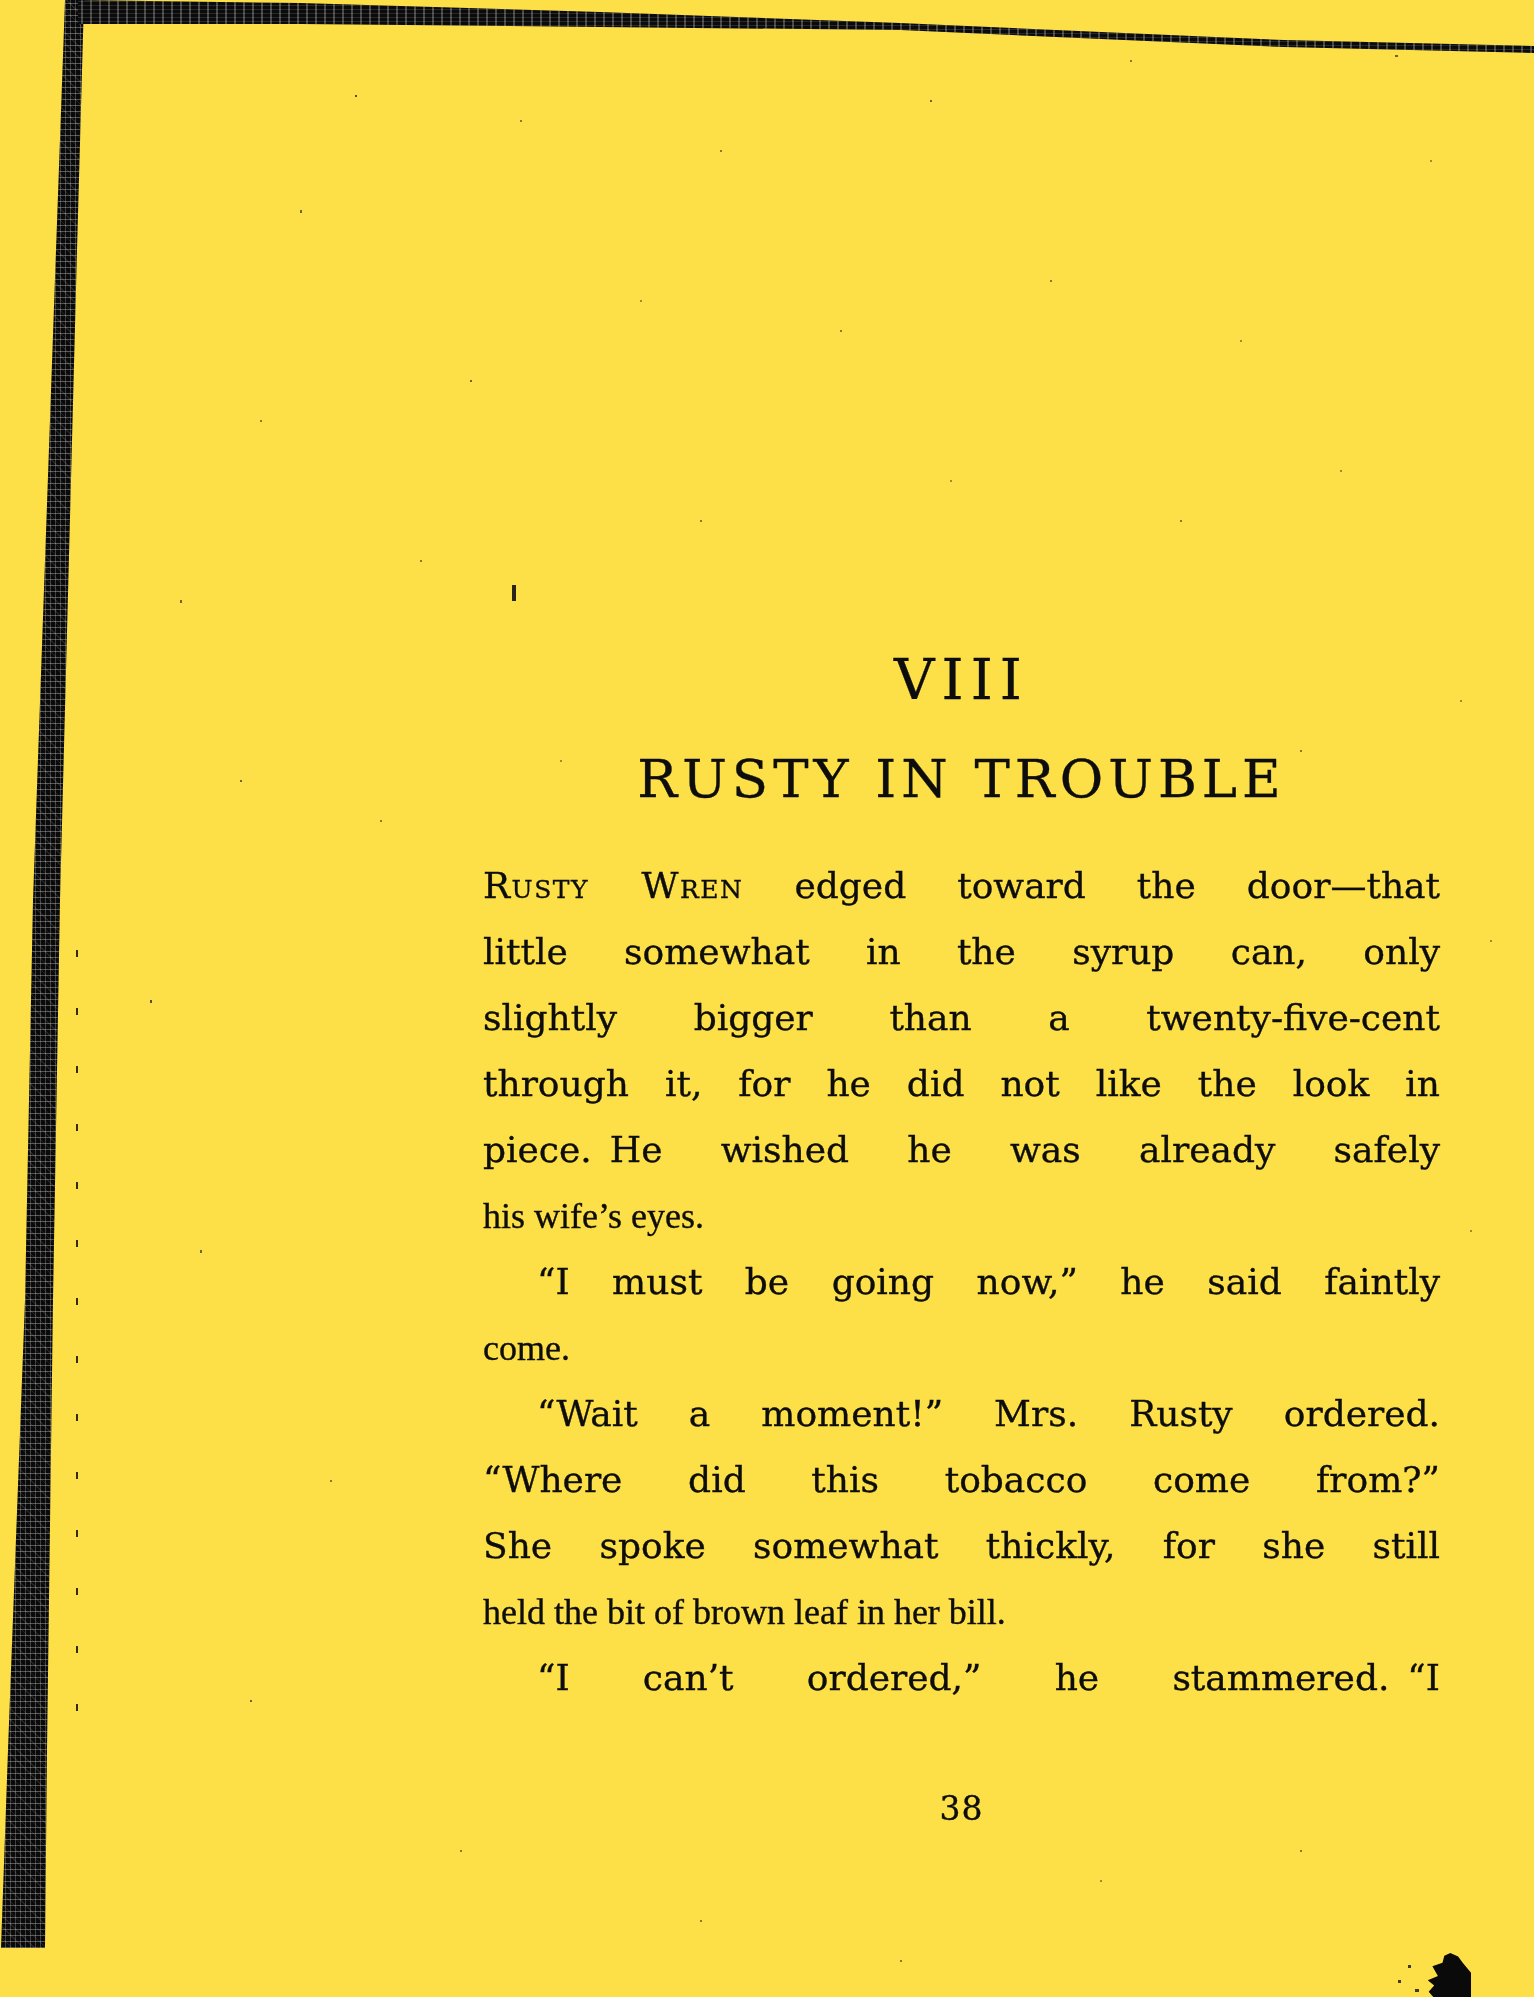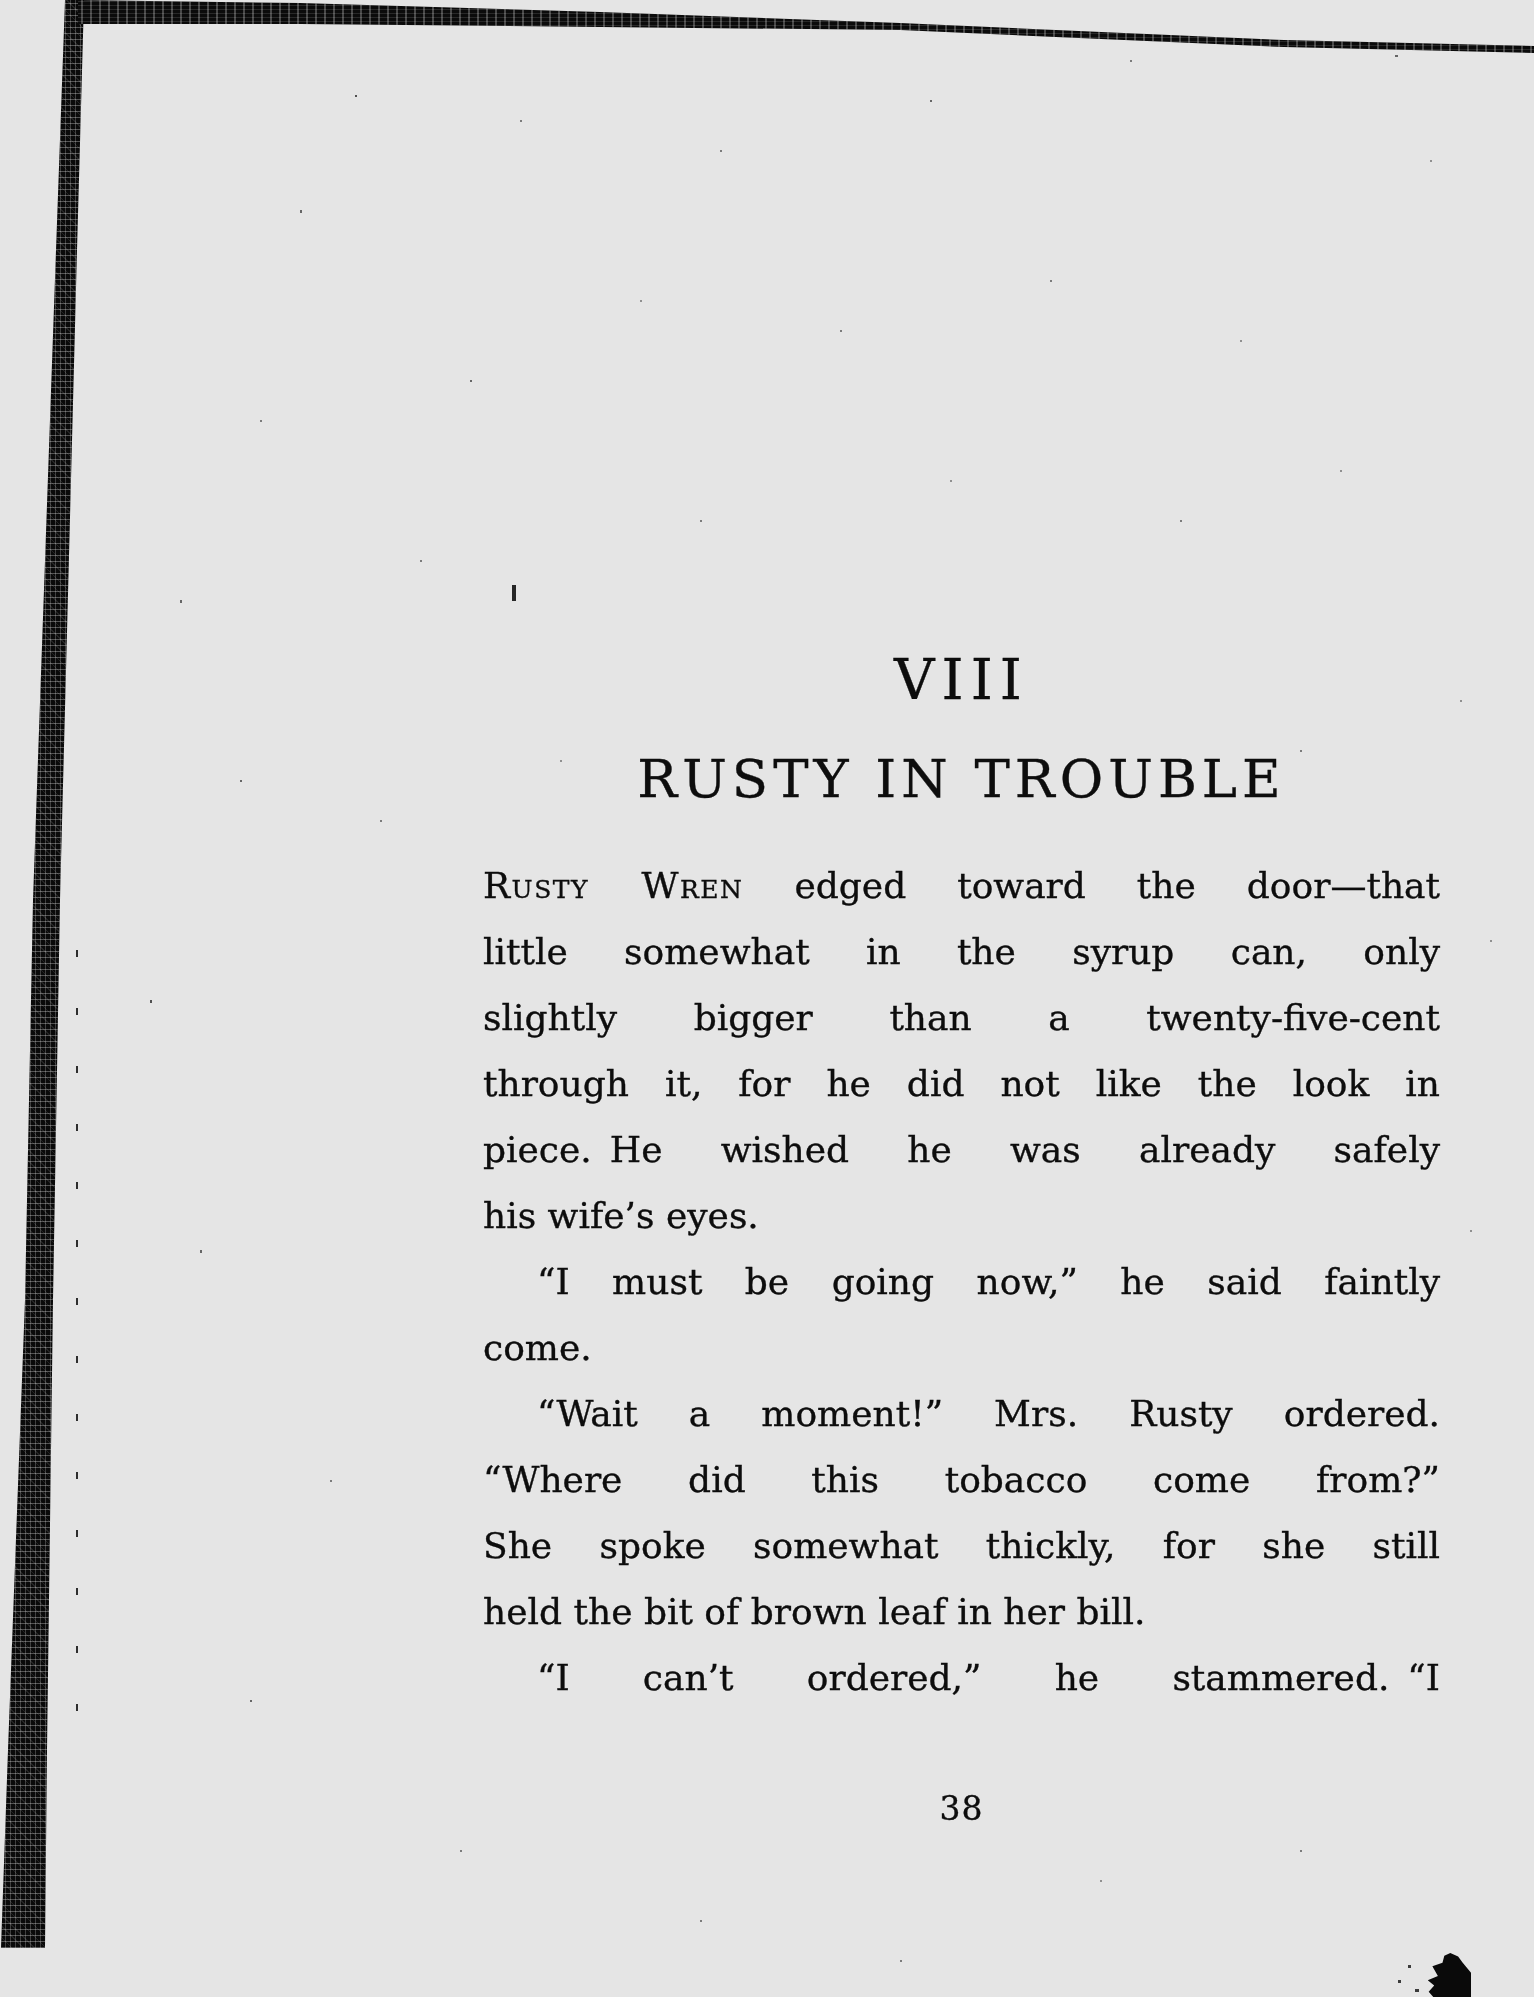--- a/index.html
+++ b/index.html
@@ -1,19 +1,19 @@
 <!DOCTYPE html>
 <html><head>
 <meta charset="utf-8">
 <style>
   html,body{margin:0;padding:0;background:#ffffff;}
   .page{
     position:relative;
     width:1534px;height:1997px;
-    background:#e5e5e5;
+    background:#fde047;
     overflow:hidden;
     font-family:"DejaVu Serif","Liberation Serif",serif;
     color:#0d0d0d;
   }
   
   .binding-strip{
     position:absolute;left:0;top:0;width:92px;height:1948px;
     background-color:#0a0a0a;
     background-image:
       repeating-linear-gradient(0deg, rgba(255,255,255,.30) 0 1px, transparent 1px 6px),
@@ -46,21 +46,21 @@
   }
   .body-text{
     position:absolute;left:483px;top:853px;width:957px;
     font-size:36px;
   }
   .line{
     height:66px;line-height:66px;
     text-align:justify;text-align-last:justify;
     white-space:normal;
   }
-  .line.last{text-align-last:left;}
+  .line.last{text-align-last:left;font-family:Liberation Serif, serif;}
   .line.indent{text-indent:54px;}
   .lead-caps{font-variant:small-caps;letter-spacing:1.5px;}
   .page-number{
     position:absolute;left:483px;top:1790px;width:957px;
     text-align:center;font-size:33px;line-height:38px;letter-spacing:1px;
   }
   .ink-blob{
     position:absolute;left:1425px;top:1953px;width:46px;height:44px;
     background:#0a0a0a;
     clip-path:polygon(55% 0,72% 8%,82% 22%,100% 45%,100% 100%,18% 100%,8% 88%,20% 74%,6% 62%,28% 52%,16% 30%,38% 22%,42% 6%);

